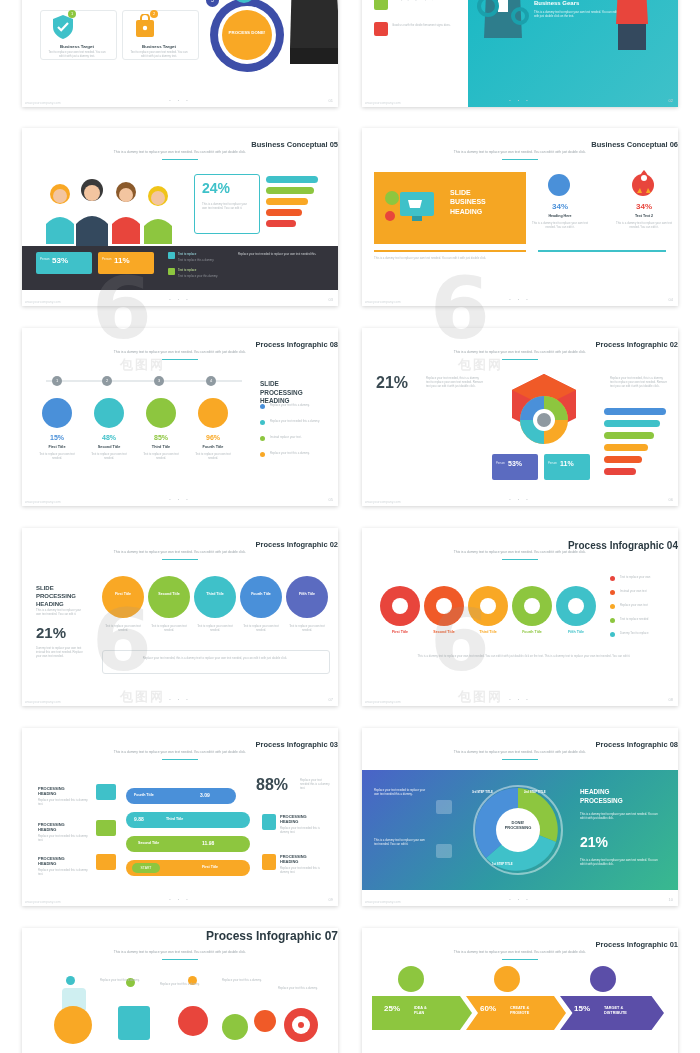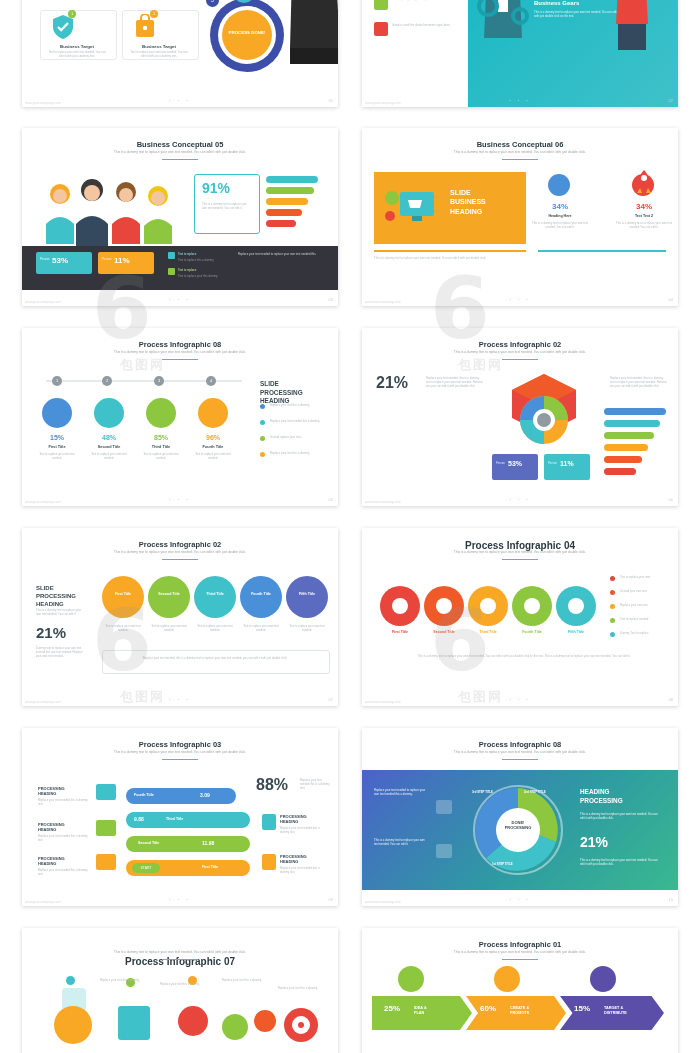--- a/index.html
+++ b/index.html
@@ -1,20 +1,20 @@
 <!DOCTYPE html>
 <html><head>
 <meta charset="utf-8">
 <style>
   html,body{margin:0;padding:0;background:#ffffff;}
   body{width:700px;height:1053px;font-family:"Liberation Sans",sans-serif;color:#333;overflow:hidden;position:relative;}
   .sheet{position:relative;width:700px;height:1053px;background:#fff;}
   .slide{position:absolute;background:#fff;box-shadow:0 1px 4px rgba(0,0,0,0.18);overflow:hidden;}
   .slide .inner{position:absolute;left:0;top:0;right:0;bottom:0;overflow:hidden;}
-  .ttl{text-align:center;font-weight:bold;color:#2b3a42;}
+  .ttl{text-align:right;font-weight:bold;color:#2b3a42;}
   .sub{text-align:center;color:#9aa3a8;}
   .footer-dots{position:absolute;bottom:4px;left:0;right:0;text-align:center;font-size:4px;color:#c9ced1;letter-spacing:3px;}
   .wmk{position:absolute;left:3px;bottom:2px;font-size:3.4px;color:#d3d8db;}
   .pg{position:absolute;right:5px;bottom:4px;font-size:4px;color:#c9ced1;}
   .watermark{position:absolute;font-family:"DejaVu Sans",sans-serif;color:rgba(150,150,150,0.18);font-weight:bold;pointer-events:none;user-select:none;}
   .wm-big{font-size:86px;}
   .wm-lbl{font-size:13px;letter-spacing:2px;}
   .bar{border-radius:6px;height:7px;}
   .circ{border-radius:50%;}
   .pill{border-radius:20px;}
@@ -112,21 +112,21 @@
     </div>
   </div>
 
   <div class="slide" style="left:22px;top:128px;width:316px;height:178px;">
     <div class="inner">
       <div class="ttl" style="position:absolute;left:0;right:0;top:12px;font-size:7.5px;">Business Conceptual 05</div>
       <div class="sub" style="position:absolute;left:40px;right:40px;top:22px;font-size:3.3px;">This is a dummy text to replace your own text needed. You can edit it with just double click.</div>
       <div style="position:absolute;left:140px;top:31px;width:36px;height:1px;background:#3fc1c9;"></div>
 
       <div style="position:absolute;left:172px;top:46px;width:64px;height:58px;border:1px solid #3fc1c9;border-radius:3px;"></div>
-      <div style="position:absolute;left:180px;top:52px;font-size:14px;font-weight:bold;color:#3fc1c9;">91%</div>
+      <div style="position:absolute;left:180px;top:52px;font-size:14px;font-weight:bold;color:#3fc1c9;">24%</div>
       <div class="tiny2" style="position:absolute;left:180px;top:74px;width:50px;">This is a dummy text to replace your own text needed. You can edit it.</div>
 
       <div class="bar" style="position:absolute;left:244px;top:48px;width:52px;background:#3fc1c9;"></div>
       <div class="bar" style="position:absolute;left:244px;top:59px;width:48px;background:#8dc63f;"></div>
       <div class="bar" style="position:absolute;left:244px;top:70px;width:42px;background:#f9a825;"></div>
       <div class="bar" style="position:absolute;left:244px;top:81px;width:36px;background:#f05a28;"></div>
       <div class="bar" style="position:absolute;left:244px;top:92px;width:30px;background:#e8453c;"></div>
 
       <div style="position:absolute;left:14px;top:46px;width:150px;height:74px;">
         <svg width="150" height="74" viewBox="0 0 150 74">
@@ -478,21 +478,21 @@
       <div class="tiny2" style="position:absolute;left:218px;top:130px;width:80px;color:rgba(255,255,255,0.9);">This is a dummy text to replace your own text needed. You can edit it with just double click.</div>
 
       <div class="footer-dots">• • •</div>
       <div class="wmk">www.yourcompany.com</div>
       <div class="pg">10</div>
     </div>
   </div>
 
   <div class="slide" style="left:22px;top:928px;width:316px;height:178px;">
     <div class="inner">
-      <div class="ttl" style="position:absolute;left:0;right:0;top:28px;font-size:10px;">Process Infographic 07</div>
+      <div class="ttl" style="position:absolute;left:0;right:0;top:1px;font-size:12px;">Process Infographic 07</div>
       <div class="sub" style="position:absolute;left:40px;right:40px;top:22px;font-size:3.3px;">This is a dummy text to replace your own text needed. You can edit it with just double click.</div>
       <div style="position:absolute;left:140px;top:31px;width:36px;height:1px;background:#3fc1c9;"></div>
 
       <div class="circ" style="position:absolute;left:44px;top:48px;width:9px;height:9px;background:#3fc1c9;"></div>
       <div class="circ" style="position:absolute;left:104px;top:50px;width:9px;height:9px;background:#8dc63f;"></div>
       <div class="circ" style="position:absolute;left:166px;top:48px;width:9px;height:9px;background:#f9a825;"></div>
       <div style="position:absolute;left:40px;top:60px;width:24px;height:24px;background:#cfeff1;border-radius:4px;"></div>
 
       <div class="tiny2" style="position:absolute;left:78px;top:50px;width:42px;">Replace your text this a dummy.</div>
       <div class="tiny2" style="position:absolute;left:138px;top:54px;width:42px;">Replace your text this a dummy.</div>

